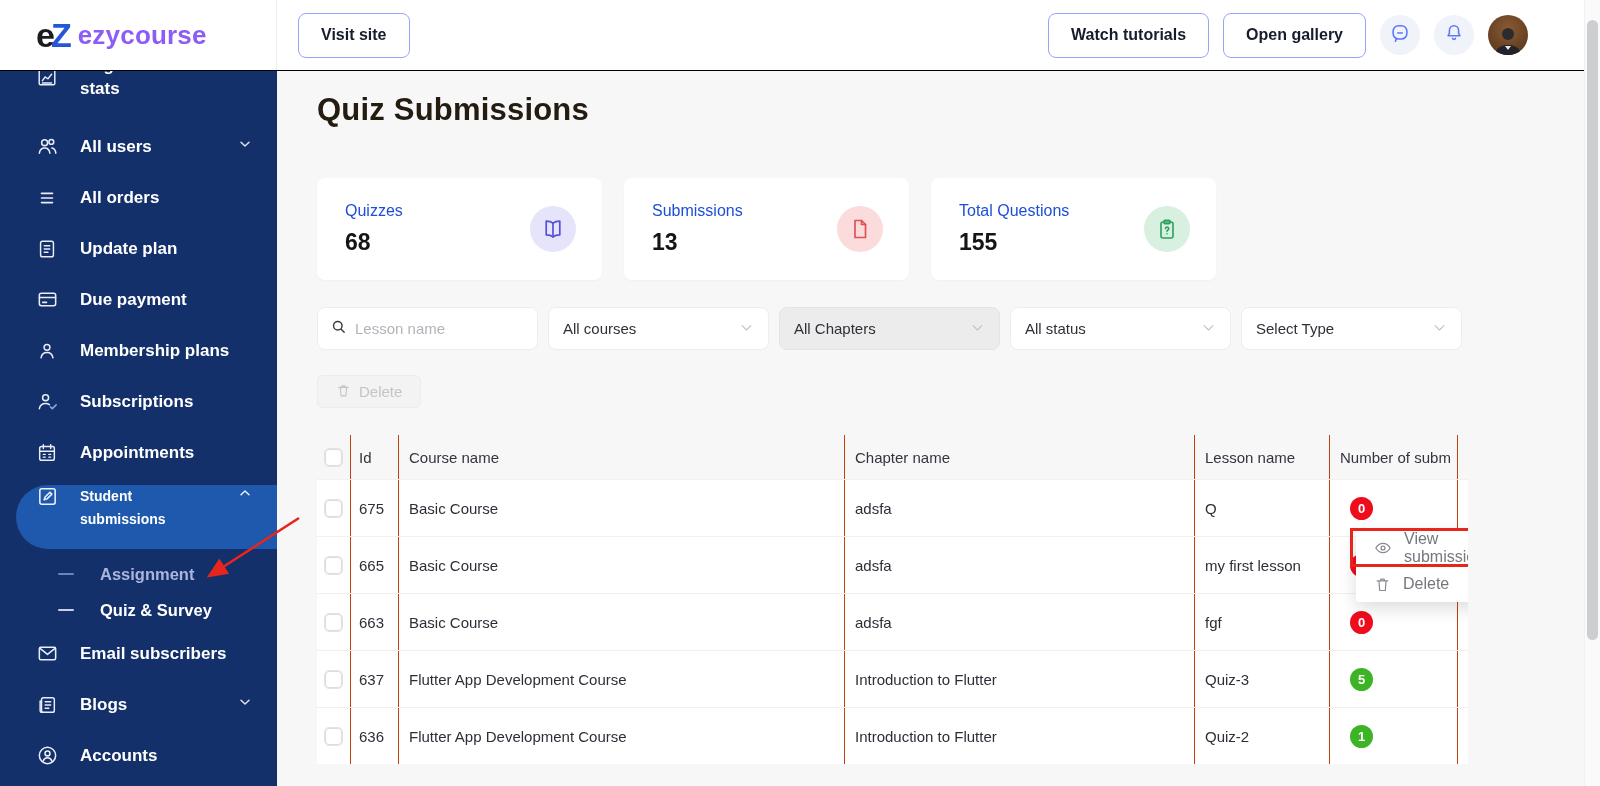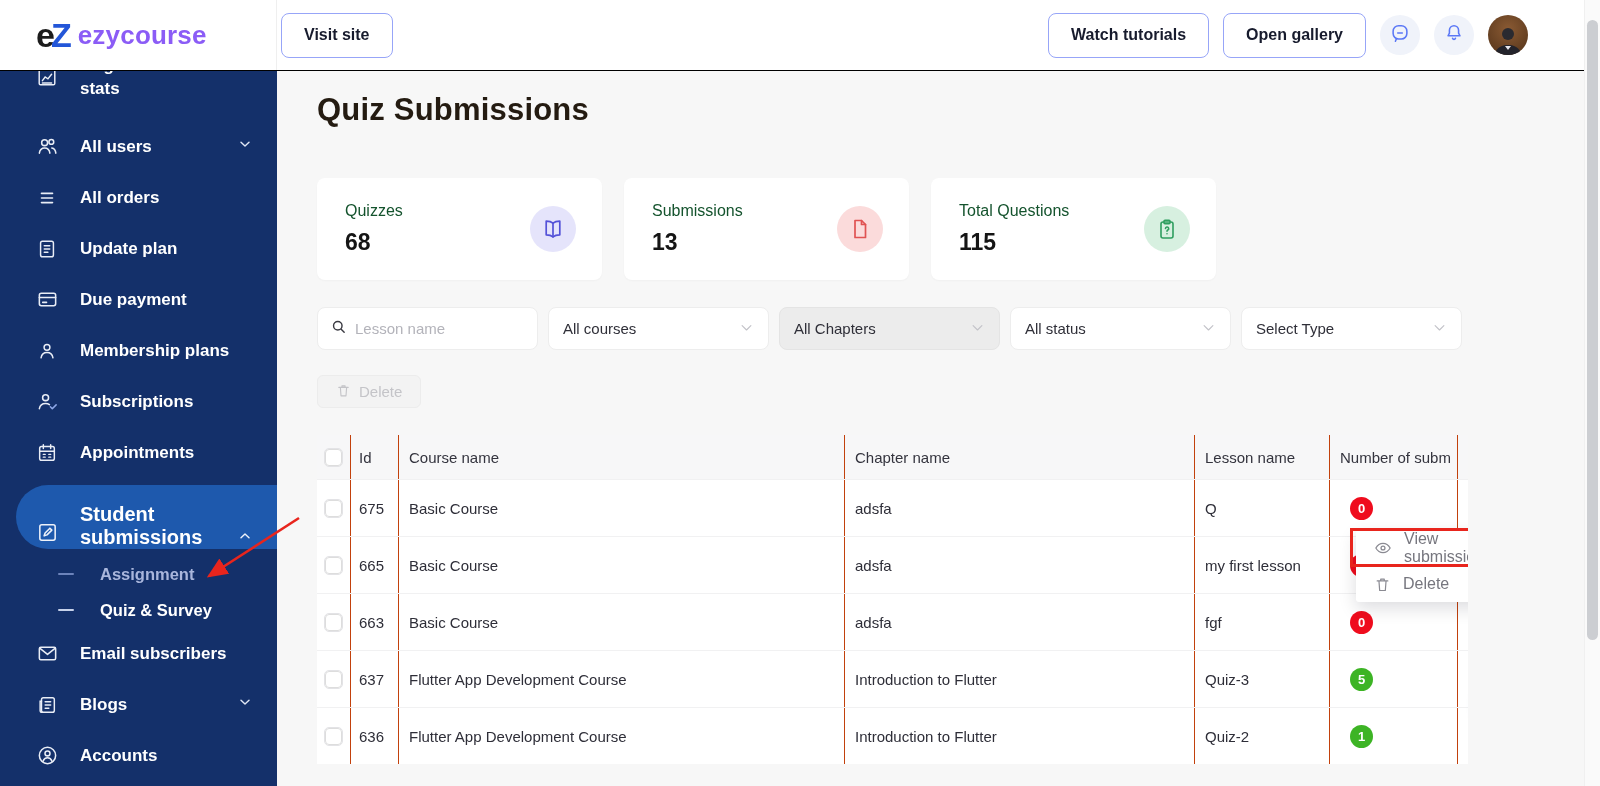--- a/index.html
+++ b/index.html
@@ -6,53 +6,53 @@
   html,body { width:1600px; height:786px; overflow:hidden; font-family:"Liberation Sans", sans-serif; background:#f7f7f7; }
 
   
   .header { position:absolute; left:0; top:0; width:1600px; height:71px; background:#ffffff; border-bottom:1px solid #000000; z-index:20; display:flex; align-items:center; }
   .logo-area { width:277px; height:100%; display:flex; align-items:center; padding-left:36px; border-right:1px solid #efefef; }
   .logo-mark { font-weight:800; font-size:34px; letter-spacing:-4px; margin-right:10px; }
   .logo-mark .e { color:#1c1c1c; }
   .logo-mark .z { color:#2356d8; }
   .wordmark { font-size:26px; font-weight:800; color:#8b5cf6; letter-spacing:0.2px; }
   .hbtn { border:1px solid #97a5f8; background:#fff; color:#171b2d; font-weight:600; font-size:16px; border-radius:8px; padding:0 22px; height:45px; display:flex; align-items:center; cursor:pointer; font-family:inherit; }
-  .visit { margin-left:4px; }
+  .visit { margin-left:21px; }
   .header-right { margin-left:auto; display:flex; align-items:center; gap:14px; padding-right:72px; }
   .icon-circle { width:40px; height:40px; border-radius:50%; background:#f0f3fa; display:flex; align-items:center; justify-content:center; color:#5b78f6; }
   .avatar { width:40px; height:40px; border-radius:50%; background:radial-gradient(circle at 50% 35%, #8a5a33, #5d3a1e 80%); position:relative; overflow:hidden; }
   .avatar svg { position:absolute; left:0; top:6px; }
 
   
   .sidebar { position:absolute; left:0; top:71px; width:277px; height:715px; background:#14306a; overflow:hidden; z-index:10; }
   .nav { list-style:none; }
   .nav-item { height:51px; display:flex; align-items:center; padding-left:36px; color:#ffffff; font-size:17px; font-weight:600; cursor:pointer; position:relative; }
   .nav-item .nicon { width:24px; margin-right:20px; display:flex; align-items:center; color:#e9edf6; flex:0 0 24px; }
   .nav-item .chev { position:absolute; right:24px; color:#dfe6f4; }
   .item-stats { height:64px; margin-top:-26px; margin-bottom:12px; align-items:center; }
   .item-stats .lbl { line-height:23px; white-space:pre-line; }
   .pill-wrap { height:78px; display:flex; align-items:center; }
-  .pill { margin-left:16px; height:64px; flex:1; background:#1e59ad; border-radius:32px 0 0 32px; display:flex; align-items:flex-end; padding-left:20px; color:#fff; font-size:20px; font-weight:600; position:relative; cursor:pointer; }
+  .pill { margin-left:16px; height:64px; flex:1; background:#1e59ad; border-radius:32px 0 0 32px; display:flex; align-items:flex-start; padding-left:20px; color:#fff; font-size:14px; font-weight:600; position:relative; cursor:pointer; }
   .pill .nicon { width:24px; margin-right:20px; color:#eef2fa; flex:0 0 24px;}
   .pill .lbl { line-height:23px; white-space:pre-line; }
   .pill .chev { position:absolute; right:24px; color:#eef2fa; }
   .sub-item { height:36px; display:flex; align-items:center; padding-left:58px; font-size:16.5px; font-weight:600; cursor:pointer; }
   .sub-item .dash { width:16px; height:2.5px; background:#8fa3d6; margin-right:26px; border-radius:2px; }
   .sub-active { color:#ffffff; }
   .sub-active .dash { background:#c7d2ea; }
   .sub-muted { color:#a9b6dc; }
   .sub-muted .dash { background:#6c83bb; }
 
   
   .main { position:absolute; left:277px; top:54px; width:1191px; height:715px; background:#f7f7f7; overflow:hidden; }
   .page-title { position:absolute; left:40px; top:38px; font-size:31px; font-weight:700; color:#241b11; letter-spacing:0.2px; }
 
   .cards { position:absolute; left:40px; top:124px; display:flex; gap:22px; }
   .card { width:285px; height:102px; background:#fff; border-radius:8px; padding:24px 28px; position:relative; box-shadow:0 1px 2px rgba(20,20,40,0.03); }
-  .card .clabel { font-size:16px; color:#14532d; font-weight:500; }
+  .card .clabel { font-size:16px; color:#1d4ed8; font-weight:500; }
   .card .cvalue { font-size:23px; color:#151515; font-weight:800; margin-top:9px; }
   .card .cicon { position:absolute; right:26px; top:28px; width:46px; height:46px; border-radius:50%; display:flex; align-items:center; justify-content:center; }
   .ci-book { background:#e5e4fb; color:#5452d8; }
   .ci-file { background:#fbdbdb; color:#e05252; }
   .ci-clip { background:#d7f0e0; color:#2f9e5f; }
 
   .filters { position:absolute; left:40px; top:253px; display:flex; gap:10px; }
   .search-box { width:221px; height:43px; background:#fff; border:1px solid #ededed; border-radius:8px; display:flex; align-items:center; padding:0 12px; color:#9a9aa2; }
   .search-box input { border:none; outline:none; font-size:15px; margin-left:8px; width:160px; color:#333; font-family:inherit; background:transparent; }
   .search-box input::placeholder { color:#b3b3ba; }
@@ -289,21 +289,21 @@
       <div class="cvalue">13</div>
       <div class="cicon ci-file">
           <svg width="24" height="24" viewBox="0 0 24 24" fill="none" stroke="currentColor" stroke-width="1.7" stroke-linecap="round" stroke-linejoin="round">
             <path d="M7 3.5h6.5l4 4v13H7z"></path>
             <path d="M13.5 3.5v4h4"></path>
           </svg>
         </div>
     </div>
     <div class="card">
       <div class="clabel">Total Questions</div>
-      <div class="cvalue">115</div>
+      <div class="cvalue">155</div>
       <div class="cicon ci-clip">
           <svg width="24" height="24" viewBox="0 0 24 24" fill="none" stroke="currentColor" stroke-width="1.6" stroke-linecap="round" stroke-linejoin="round">
             <rect x="6" y="5" width="12" height="16" rx="2"></rect>
             <rect x="9" y="3.2" width="6" height="3.6" rx="1"></rect>
             <path d="M10.5 11.5a1.6 1.6 0 1 1 2.3 1.5c-.6.3-.8.7-.8 1.3"></path>
             <path d="M12 16.8h.01"></path>
           </svg>
         </div>
     </div>
   </div>

